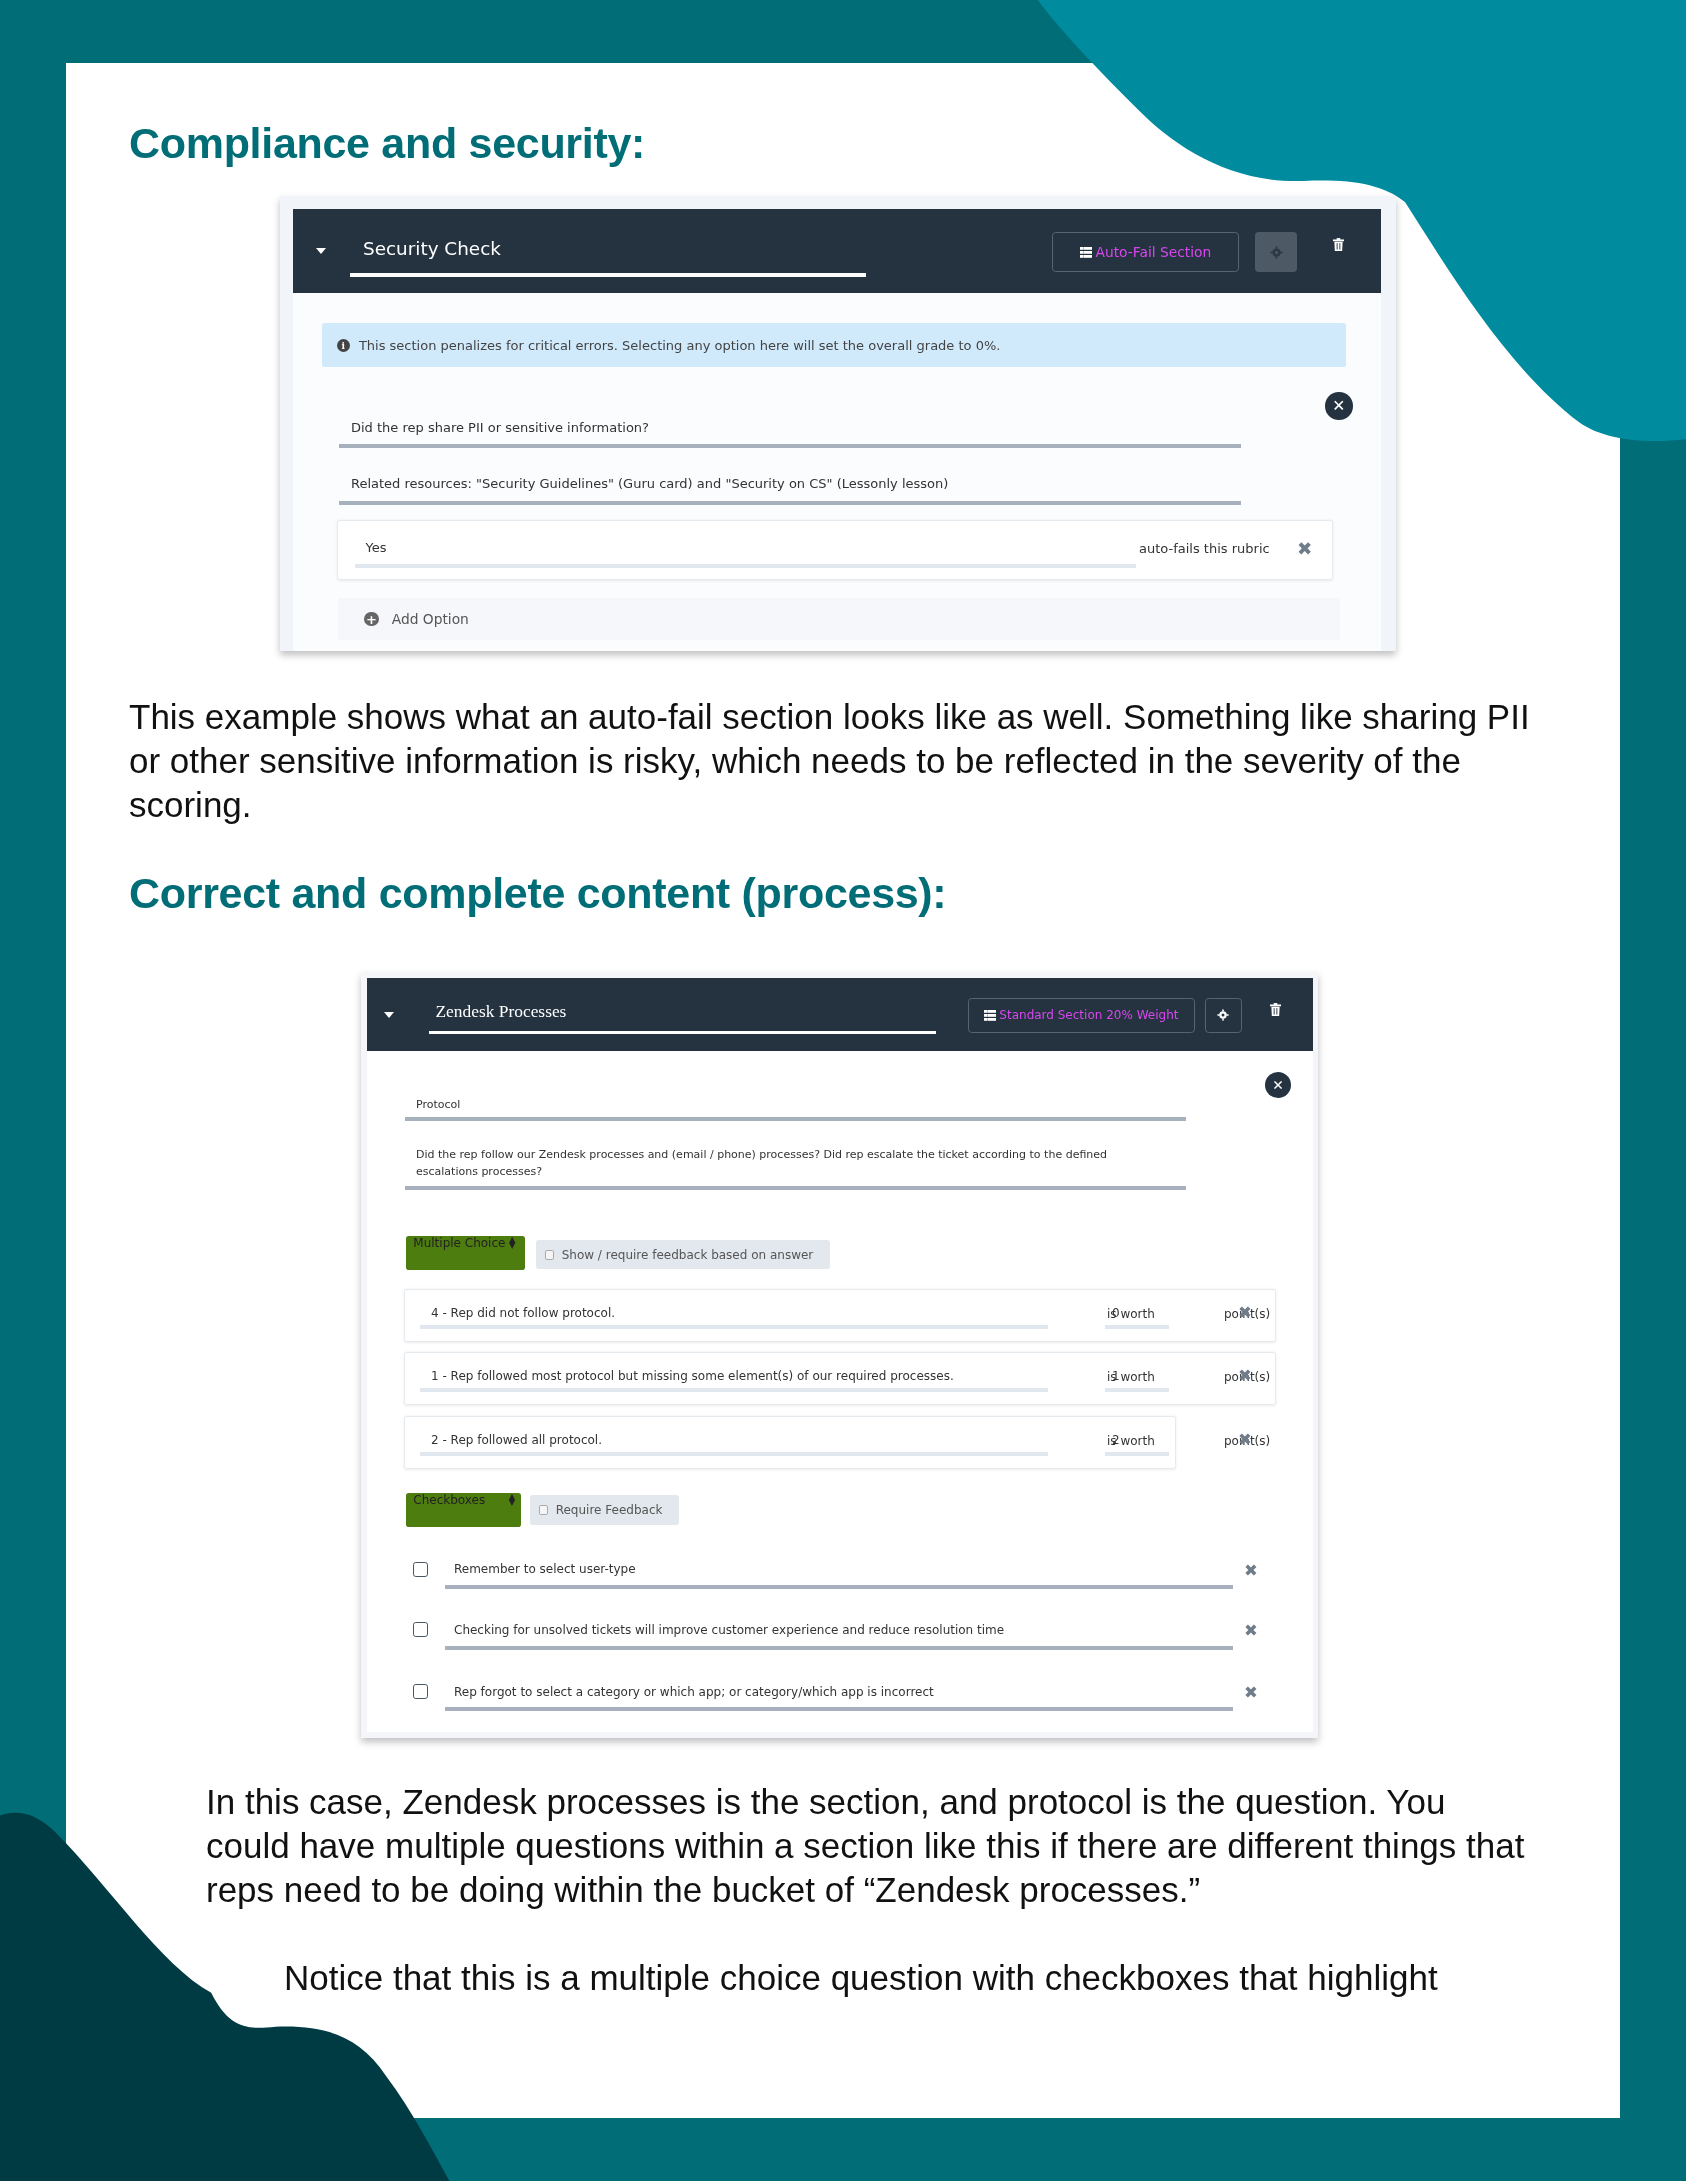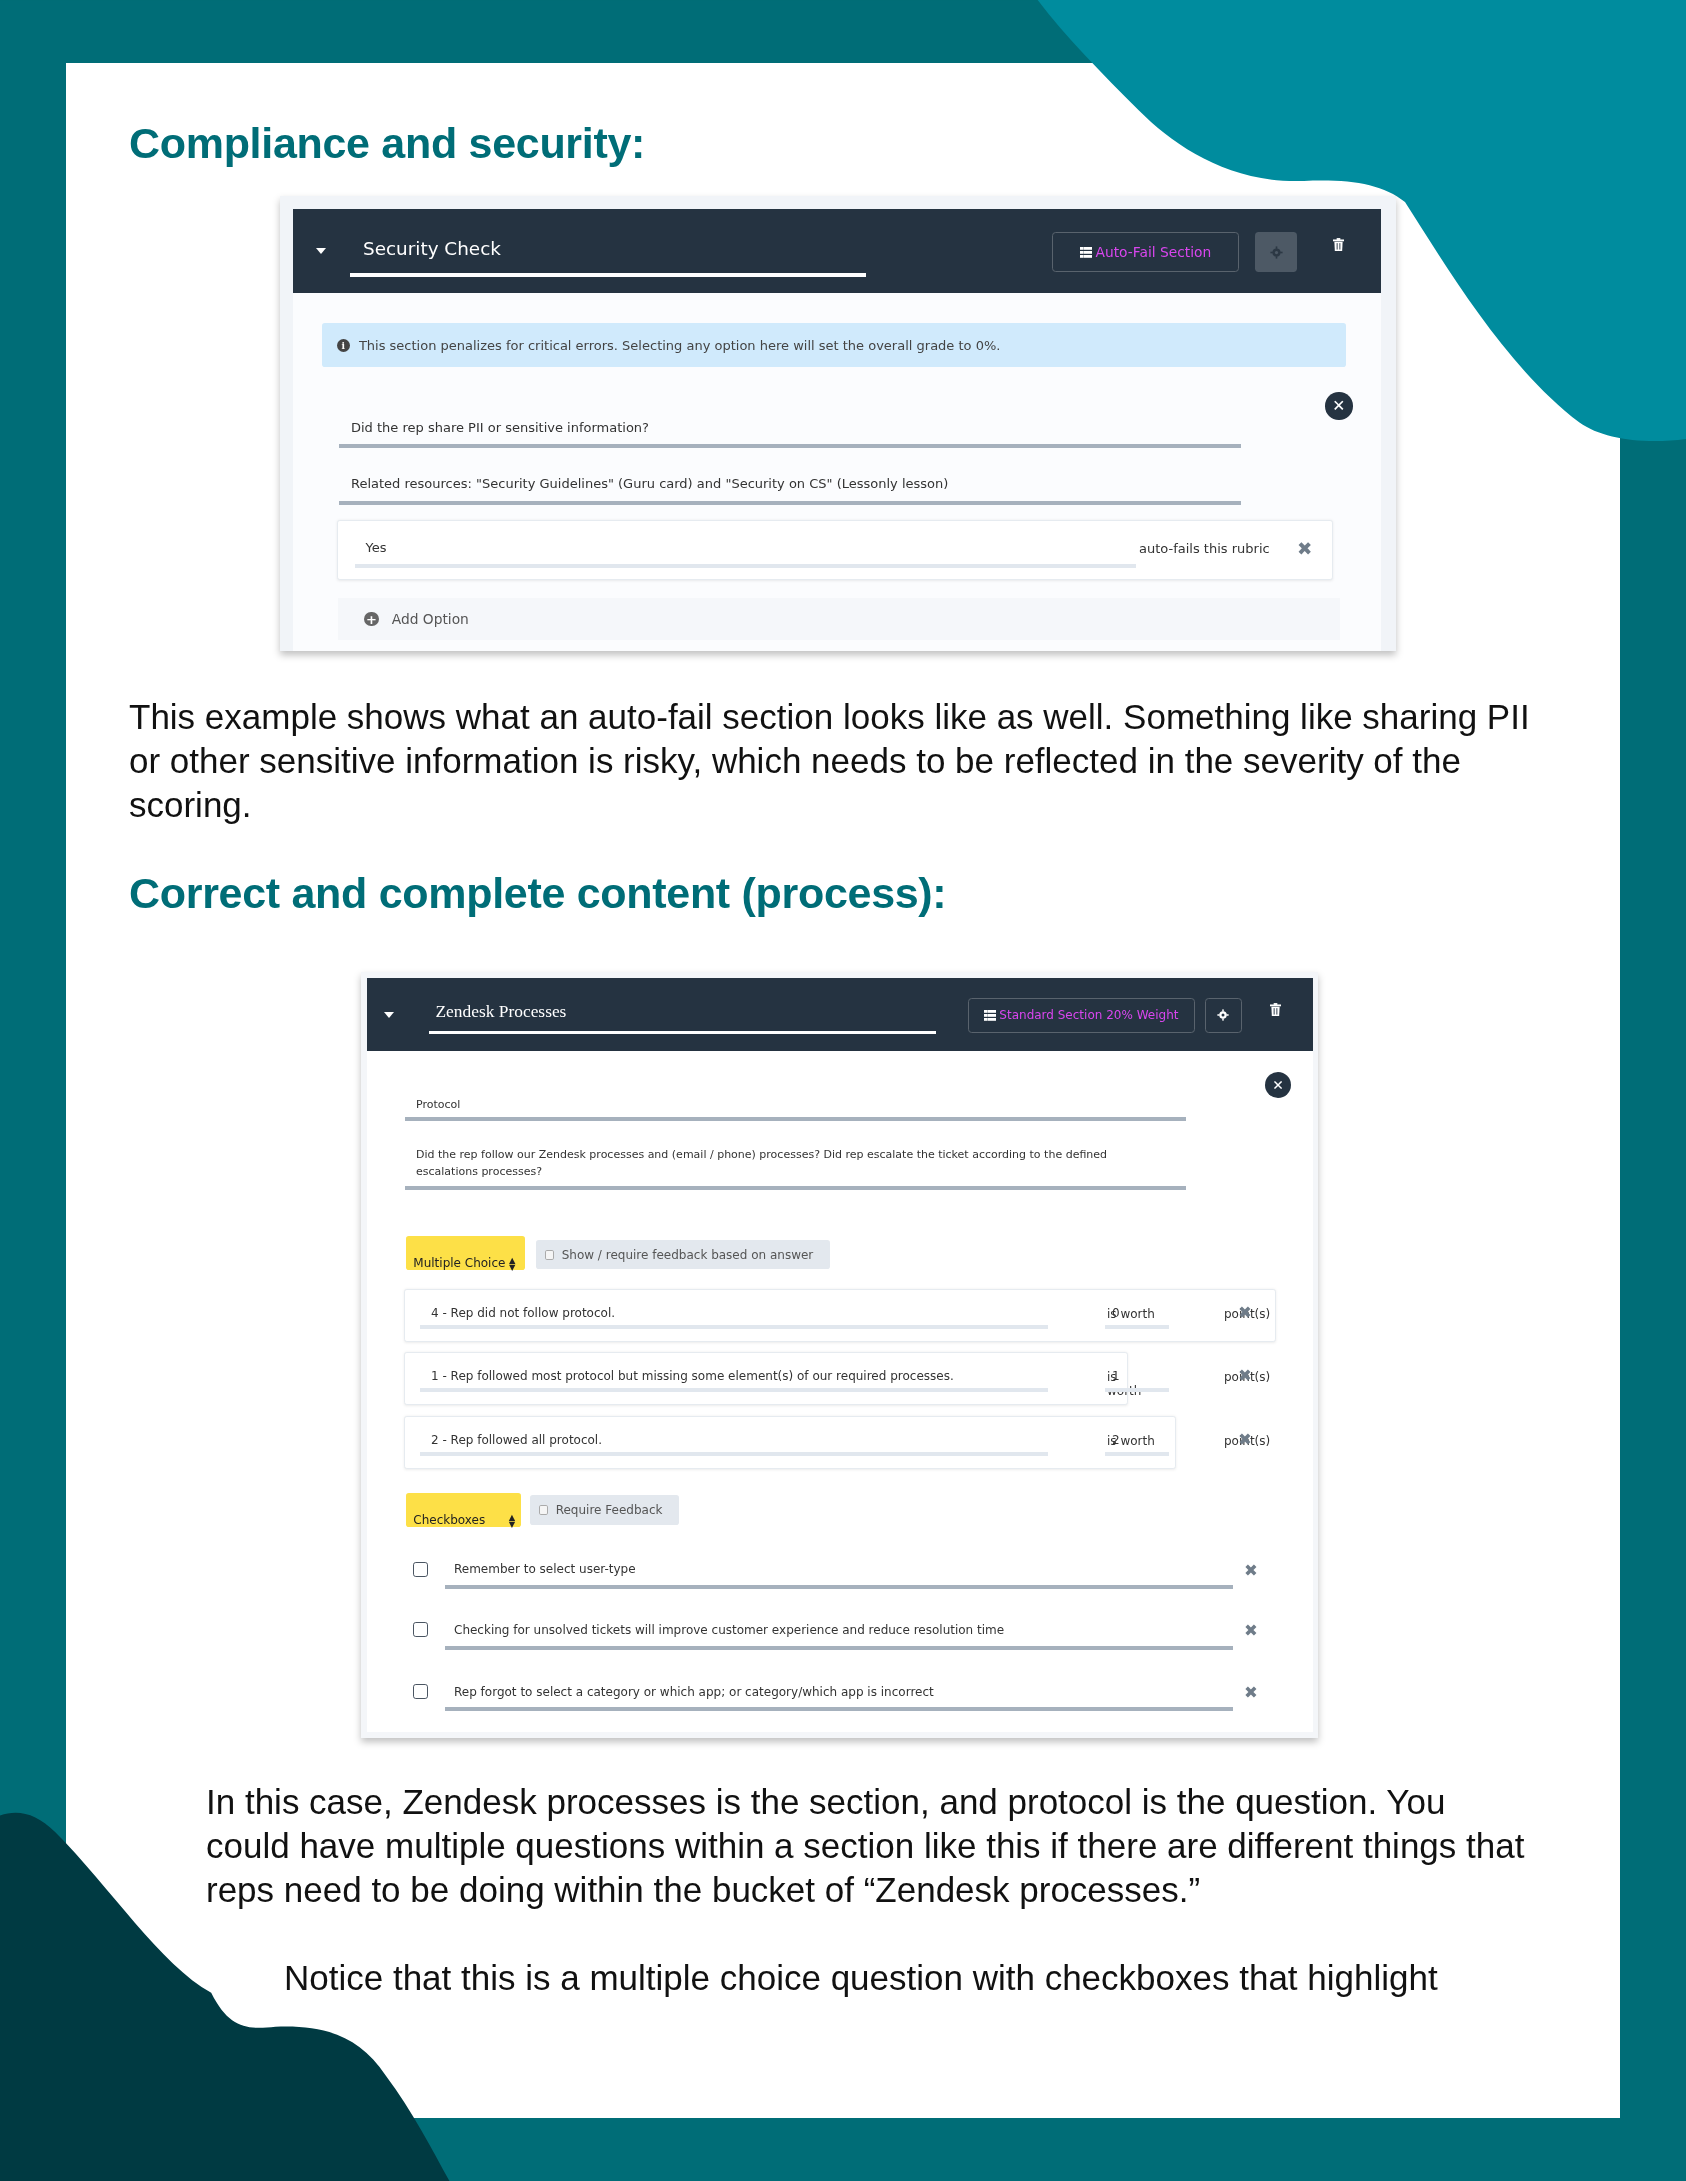--- a/index.html
+++ b/index.html
@@ -129,24 +129,24 @@
     color: #555; font-size: 13.8px;
     display: flex; align-items: center;
   }
   .plus-circle {
     width: 14.7px; height: 14.7px; border-radius: 50%;
     background: #666; color: #fff; font-size: 13px; font-weight: bold;
     display: inline-flex; align-items: center; justify-content: center; margin-right: 13px; line-height: 1;
   }
   .small-select {
     position: absolute;
-    background: #fde047;
+    background: #4d7c0f;
     border-radius: 2.8px;
     color: #222; font-size: 12px;
-    display: flex; align-items: flex-end; padding-left: 7.3px;
+    display: flex; align-items: flex-start; padding-left: 7.3px;
   }
   .small-select .updown { margin-left: 3.7px; font-size: 8.3px; line-height: 6.4px; display: inline-flex; flex-direction: column; }
   .feedback-toggle {
     position: absolute;
     background: #e3e8ee;
     border-radius: 2.8px;
     color: #555; font-size: 12px;
     display: flex; align-items: center; padding-left: 9.2px;
   }
   .mini-check {
@@ -297,21 +297,21 @@
     <div class="option-box" style="left:43px; top:317px; width:872px; height:53px;">
       <span class="opt-text" style="left:26px; top:15.6px;">4 - Rep did not follow protocol.</span>
       <div class="light-line" style="left:14.7px; top:35px; width:628px;"></div>
       <span class="worth" style="left:654px; top:16.5px;">is worth</span>
       <span class="opt-text" style="left:707px; top:15.6px;">0</span>
       <div class="light-line" style="left:700px; top:35px; width:64px;"></div>
       <span class="worth" style="left:771px; top:16.5px;">point(s)</span>
       <span class="xmark" style="left:833px; top:13px; font-size:16.5px;">✖</span>
     </div>
 
-    <div class="option-box" style="left:43px; top:380px; width:724px; height:53px;">
+    <div class="option-box" style="left:43px; top:380px; width:872px; height:53px;">
       <span class="opt-text" style="left:26px; top:15.6px;">1 - Rep followed most protocol but missing some element(s) of our required processes.</span>
       <div class="light-line" style="left:14.7px; top:35px; width:628px;"></div>
       <span class="worth" style="left:654px; top:16.5px;">is worth</span>
       <span class="opt-text" style="left:707px; top:15.6px;">1</span>
       <div class="light-line" style="left:700px; top:35px; width:64px;"></div>
       <span class="worth" style="left:771px; top:16.5px;">point(s)</span>
       <span class="xmark" style="left:833px; top:13px; font-size:16.5px;">✖</span>
     </div>
 
     <div class="option-box" style="left:43px; top:444px; width:772px; height:53px;">

